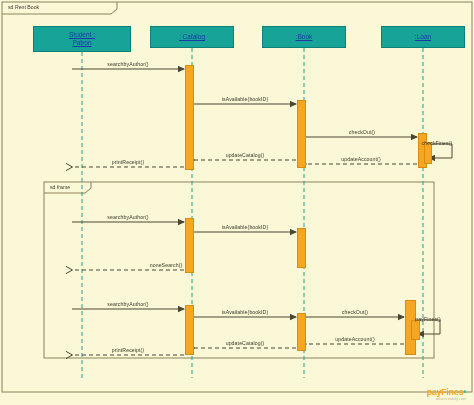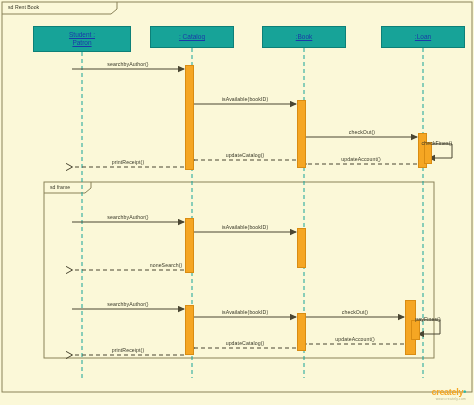--- a/index.html
+++ b/index.html
@@ -153,16 +153,16 @@
       <div class="msg-label" style="left: 355px; top: 336px;">updateAccount()</div>
       <div class="msg-label" style="left: 245px; top: 340px;">updateCatalog()</div>
       <div class="msg-label" style="left: 128px; top: 347px;">printReceipt()</div>
     </div>
   <div id="framelabels">
       <div class="frame-label" style="left: 8px; top: 4px;">sd Rent Book</div>
       <div class="frame-label" style="left: 50px; top: 184px;">sd frame</div>
     </div>
 
   <div class="wm">
-    <span>creately</span><span class="dot">•</span>
+    <span>payFines</span><span class="dot">•</span>
     <span class="sub">www.creately.com</span>
   </div>
 </div>
 
 </body></html>

